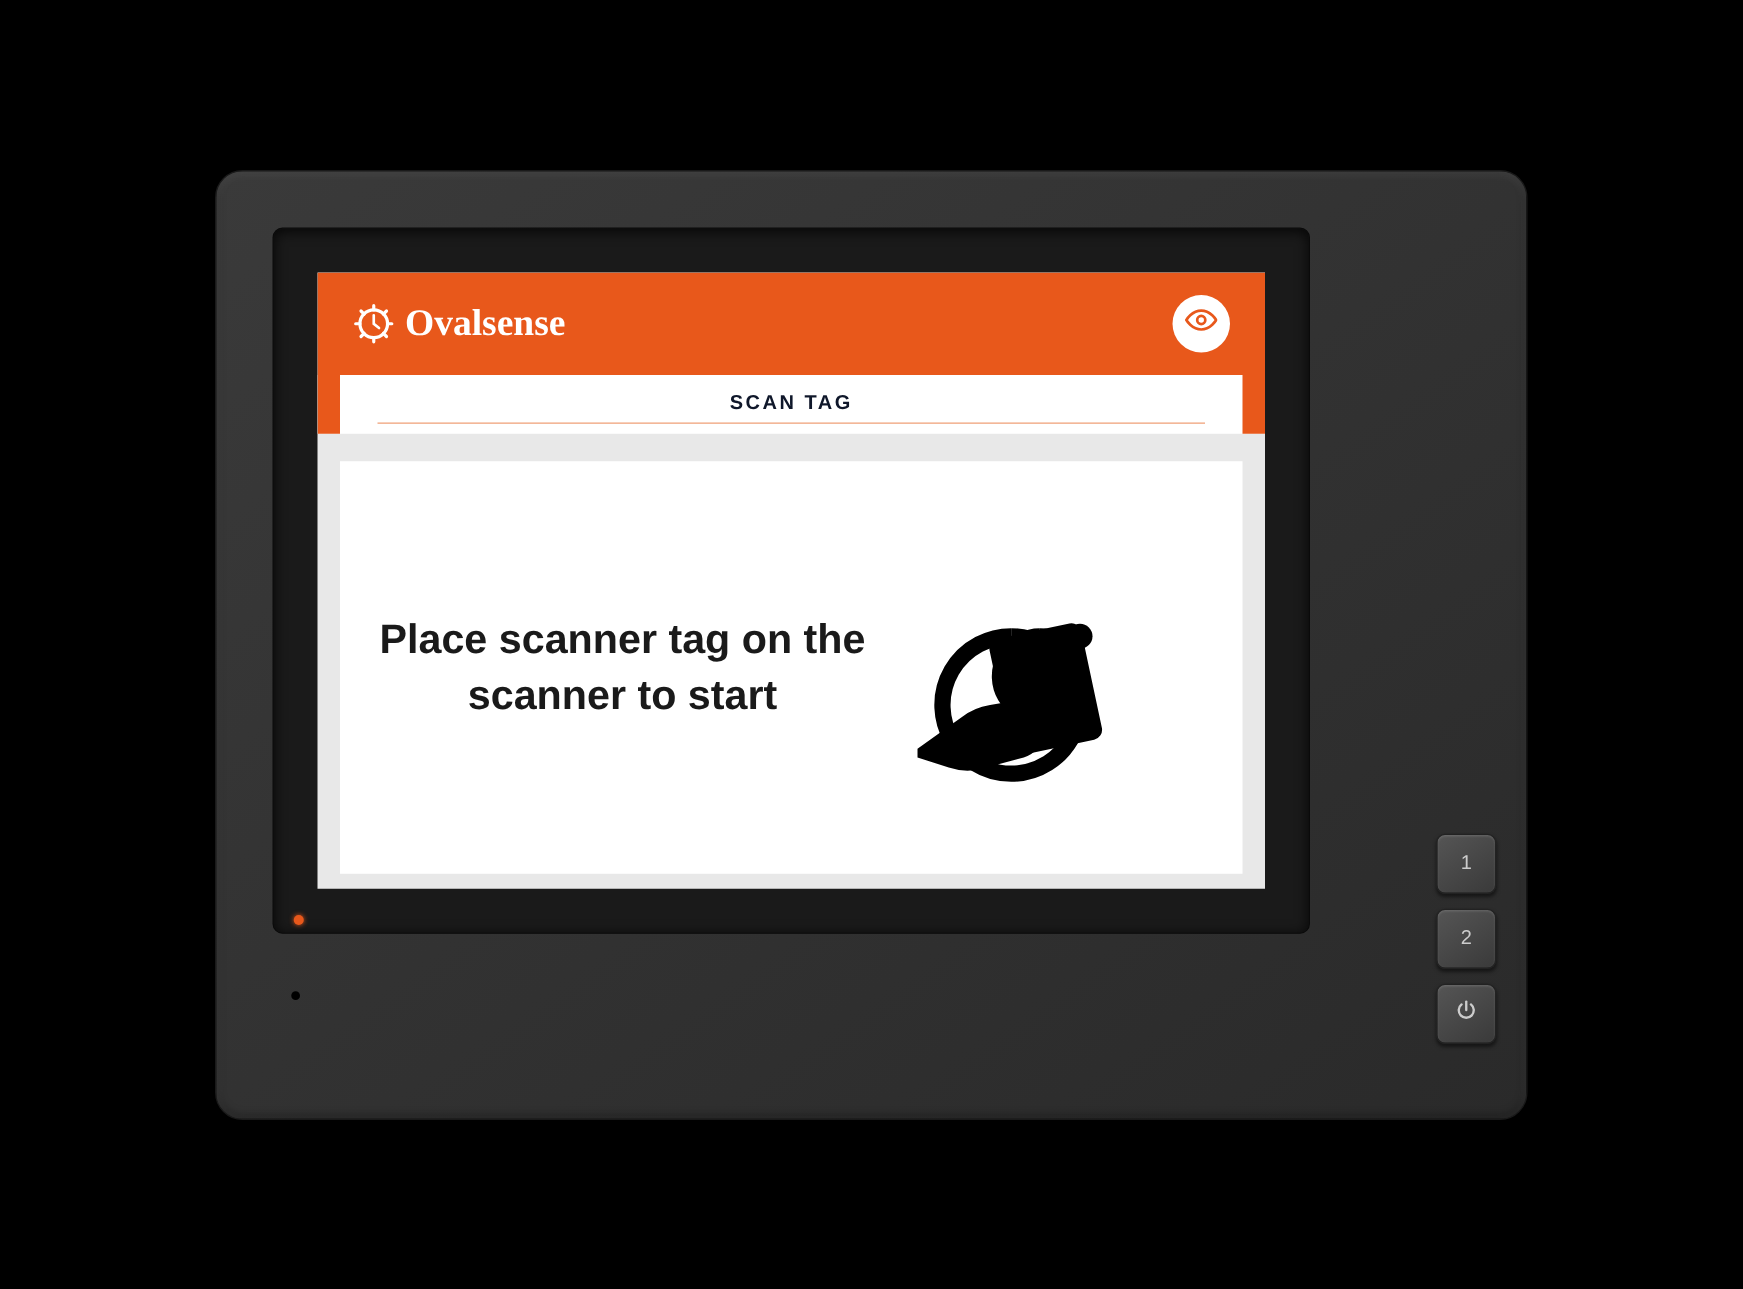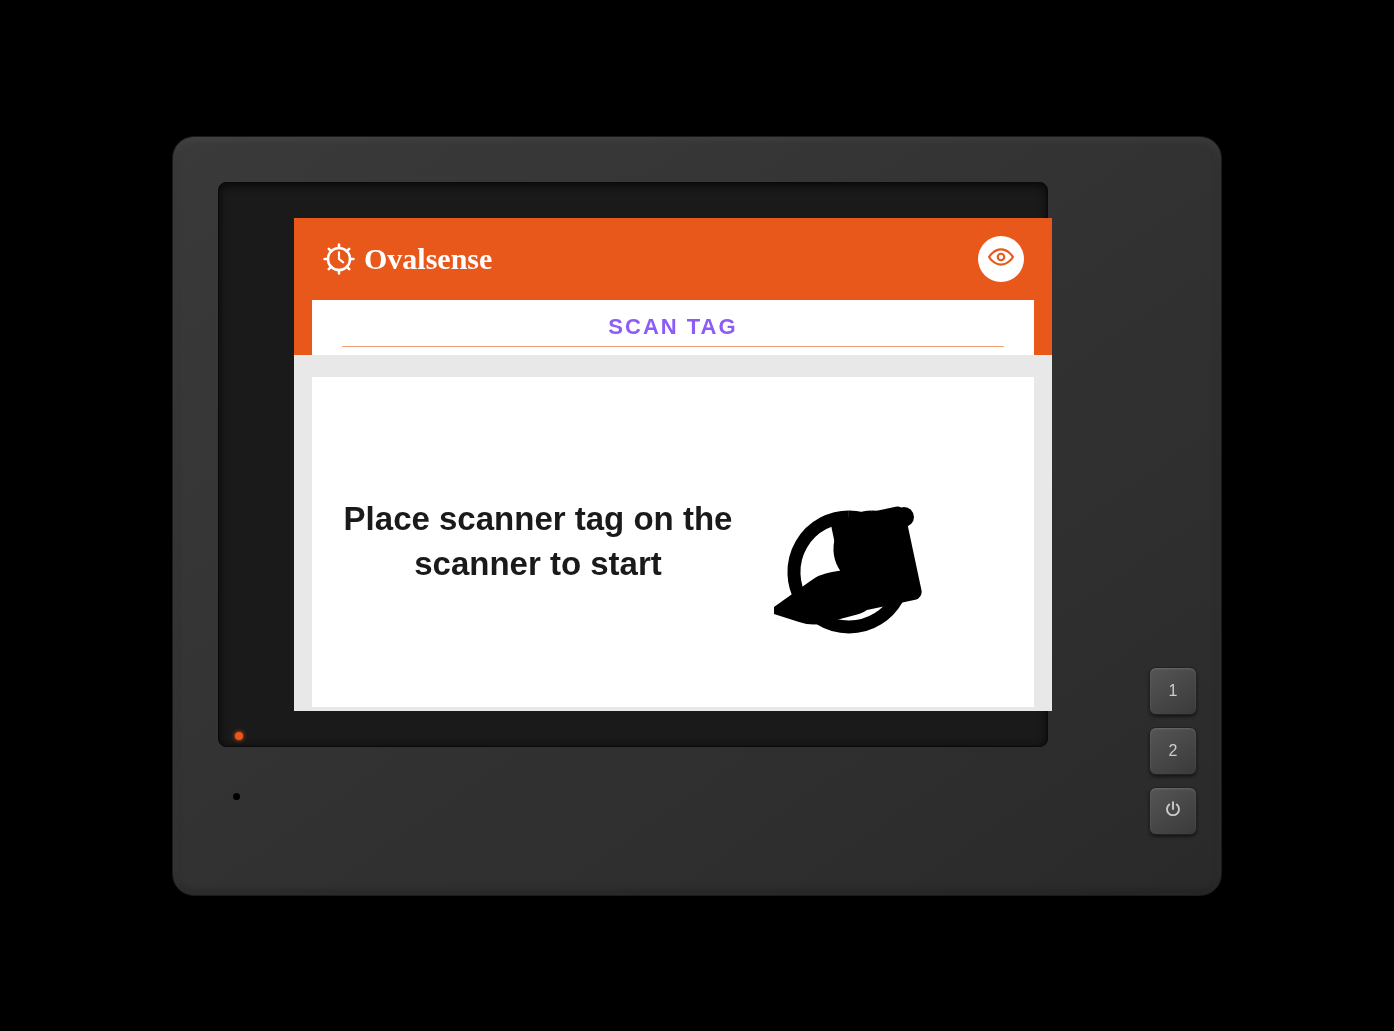--- a/index.html
+++ b/index.html
@@ -42,21 +42,20 @@
       box-shadow: inset 0 2px 10px rgba(0,0,0,0.8);
       border: 1px solid #0a0a0a;
     }
     
     .screen {
       width: 100%;
       height: 100%;
       background: #e8e8e8;
       position: relative;
       overflow: hidden;
-      margin-left: 40px;
     }
     
     .header-bar {
       background: #e8581b;
       height: 82px;
       display: flex;
       align-items: center;
       justify-content: space-between;
       padding: 0 28px;
     }
@@ -91,22 +90,22 @@
     }
     
     .title-section {
       background: #fff;
       padding: 14px 30px 8px 30px;
       border-left: 18px solid #e8581b;
       border-right: 18px solid #e8581b;
     }
     
     .scan-title {
-      color: #8b5cf6;
-      font-size: 22px;
+      color: #0f172a;
+      font-size: 16px;
       font-weight: 600;
       text-align: center;
       letter-spacing: 2px;
       font-family: Arial, sans-serif;
       border-bottom: 1px solid #f0a077;
       padding-bottom: 6px;
     }
     
     .content-area {
       background: #fff;

